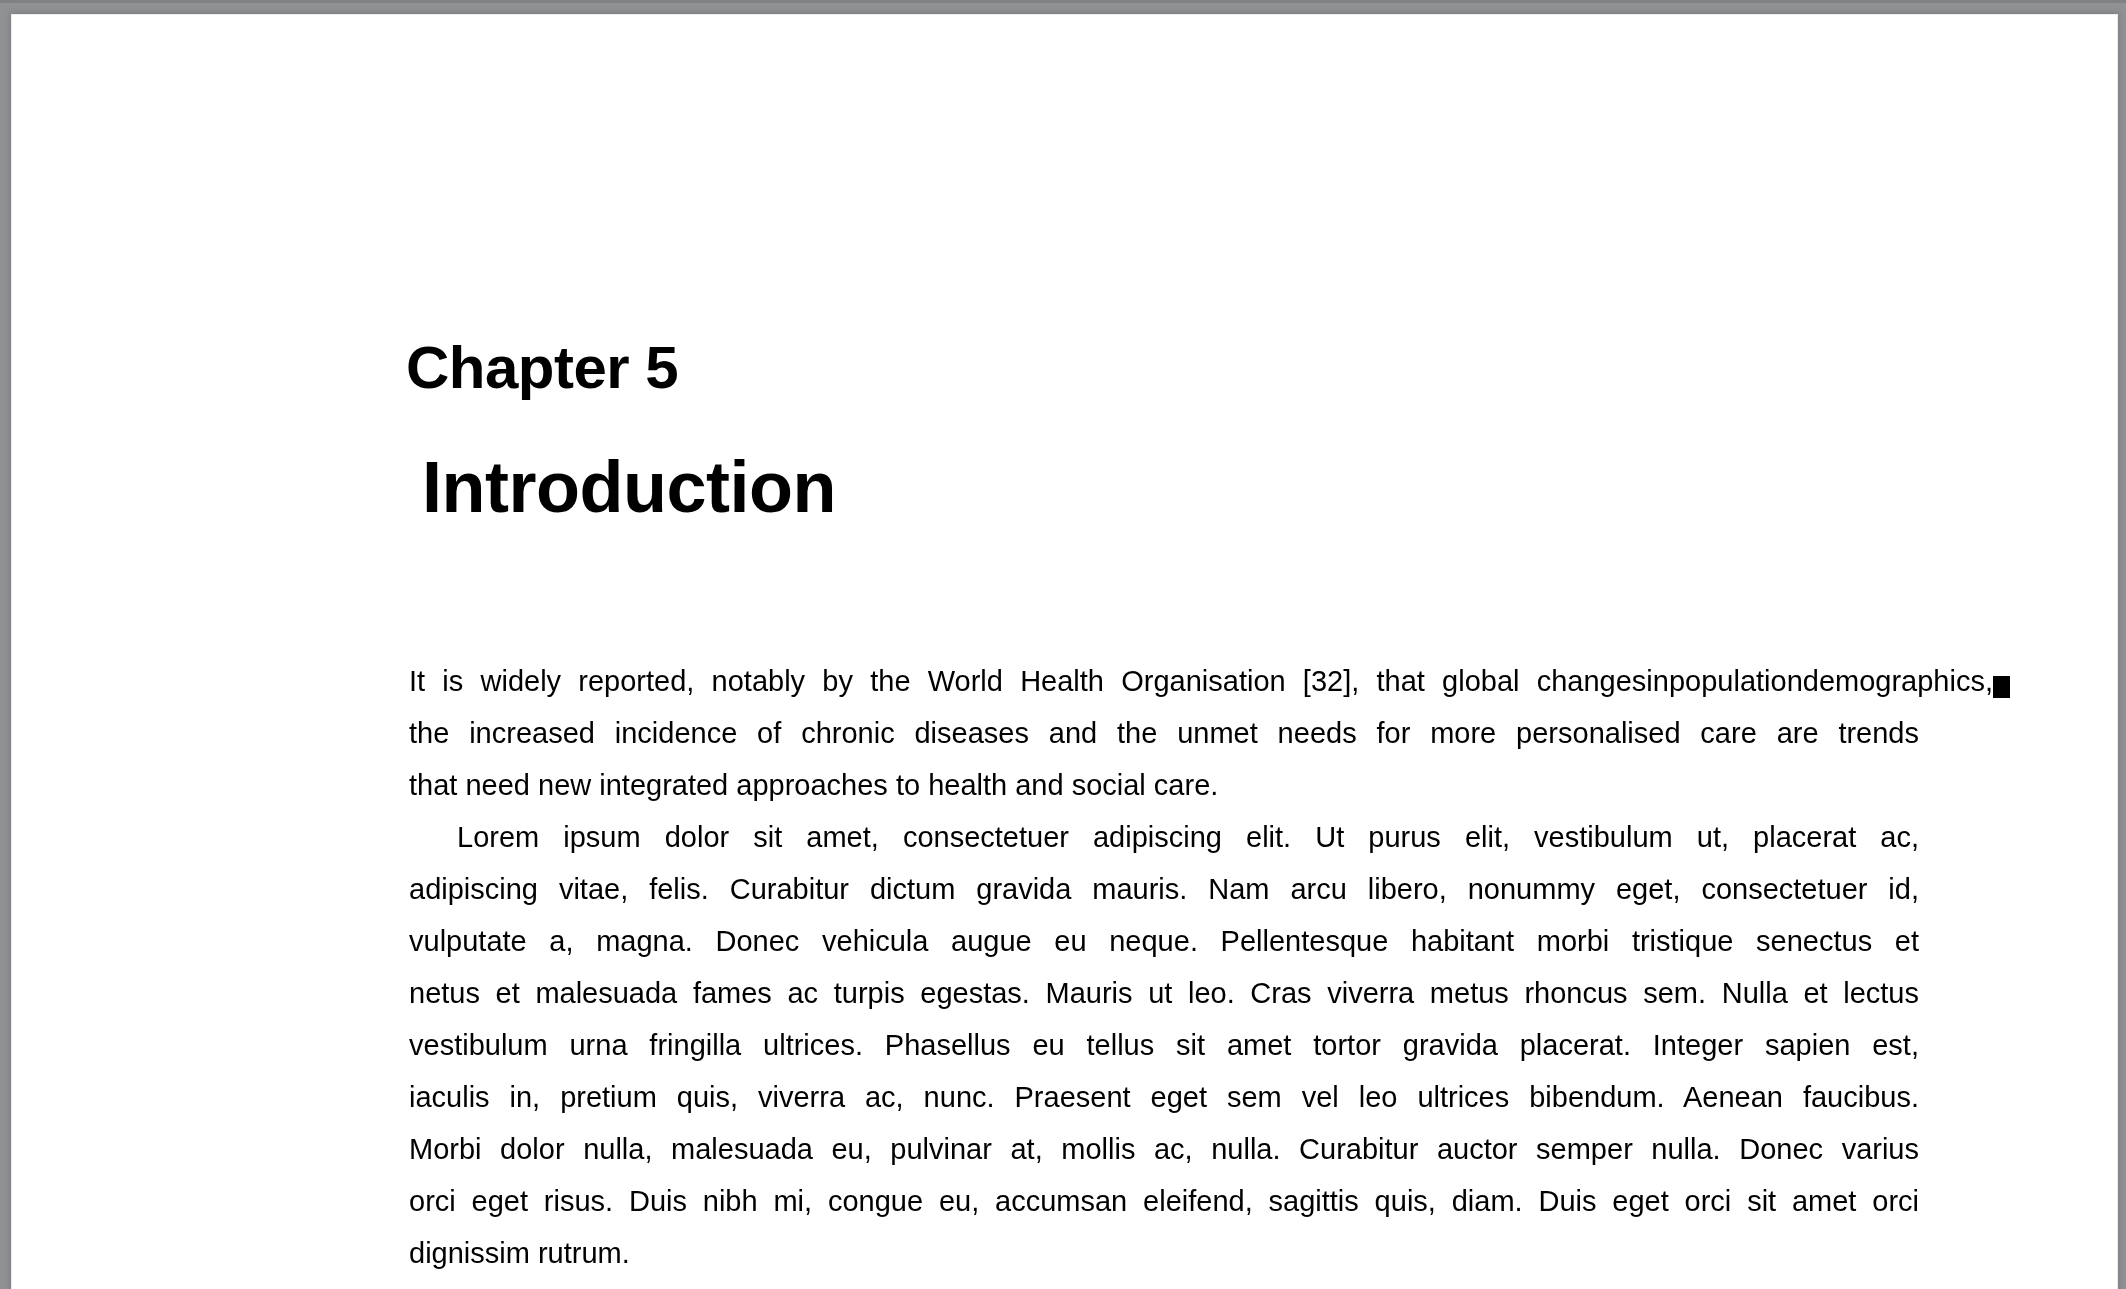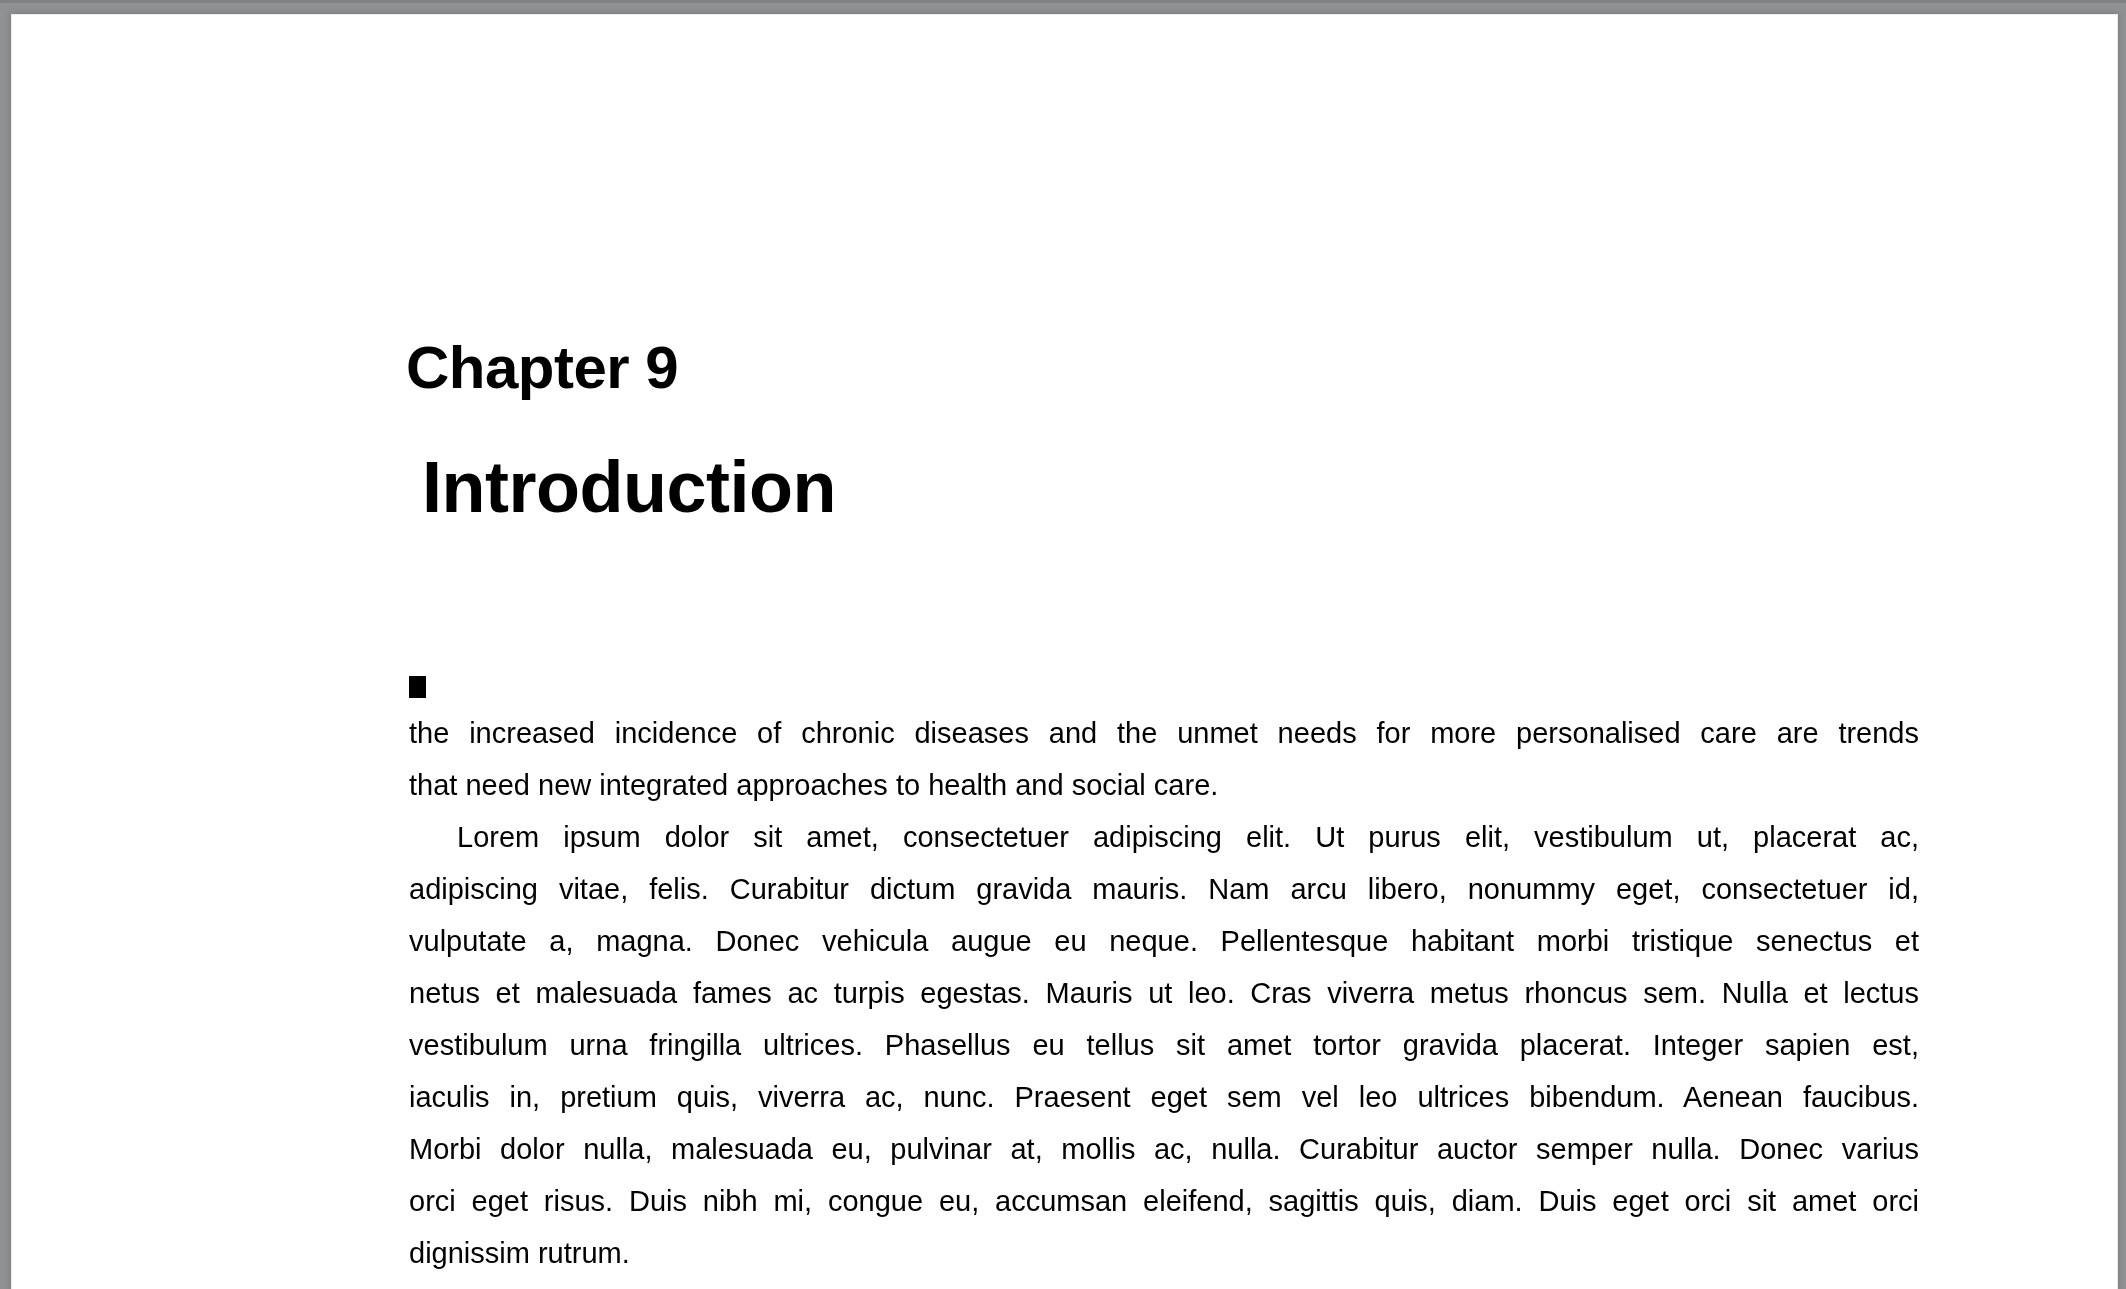--- a/index.html
+++ b/index.html
@@ -58,25 +58,25 @@
     width: 17px; height: 22px;
     background: #000000;
     vertical-align: -7px;
   }
 </style>
 </head>
 <body>
 
 <div class="viewer">
   <div class="page">
-    <h2 class="chapnum">Chapter 9</h2>
+    <h2 class="chapnum">Chapter 5</h2>
     <h1 class="chaptitle">Introduction</h1>
 
     <div class="body-text">
-      <div class="line overfull"><span class="obox"></span></div>
+      <div class="line overfull"><span>It is widely reported, notably by the World Health Organisation [32], that global changesinpopulationdemographics,</span><span class="obox"></span></div>
       <div class="line">the increased incidence of chronic diseases and the unmet needs for more personalised care are trends</div>
       <div class="line flush">that need new integrated approaches to health and social care.</div>
       <div class="line indent">Lorem ipsum dolor sit amet, consectetuer adipiscing elit. Ut purus elit, vestibulum ut, placerat ac,</div>
       <div class="line">adipiscing vitae, felis. Curabitur dictum gravida mauris. Nam arcu libero, nonummy eget, consectetuer id,</div>
       <div class="line">vulputate a, magna. Donec vehicula augue eu neque. Pellentesque habitant morbi tristique senectus et</div>
       <div class="line">netus et malesuada fames ac turpis egestas. Mauris ut leo. Cras viverra metus rhoncus sem. Nulla et lectus</div>
       <div class="line">vestibulum urna fringilla ultrices. Phasellus eu tellus sit amet tortor gravida placerat. Integer sapien est,</div>
       <div class="line">iaculis in, pretium quis, viverra ac, nunc. Praesent eget sem vel leo ultrices bibendum. Aenean faucibus.</div>
       <div class="line">Morbi dolor nulla, malesuada eu, pulvinar at, mollis ac, nulla. Curabitur auctor semper nulla. Donec varius</div>
       <div class="line">orci eget risus. Duis nibh mi, congue eu, accumsan eleifend, sagittis quis, diam. Duis eget orci sit amet orci</div>

